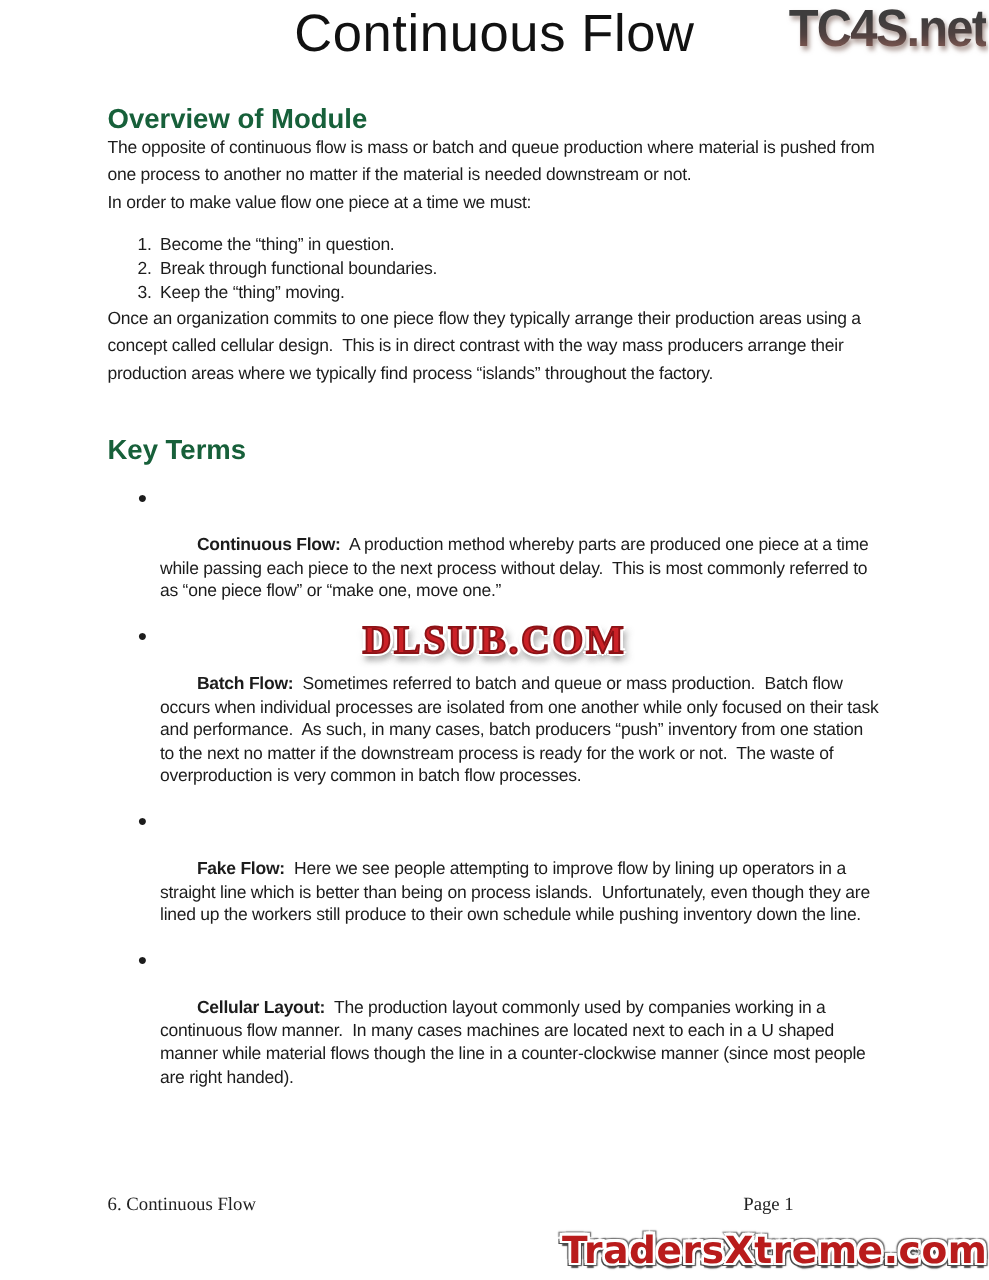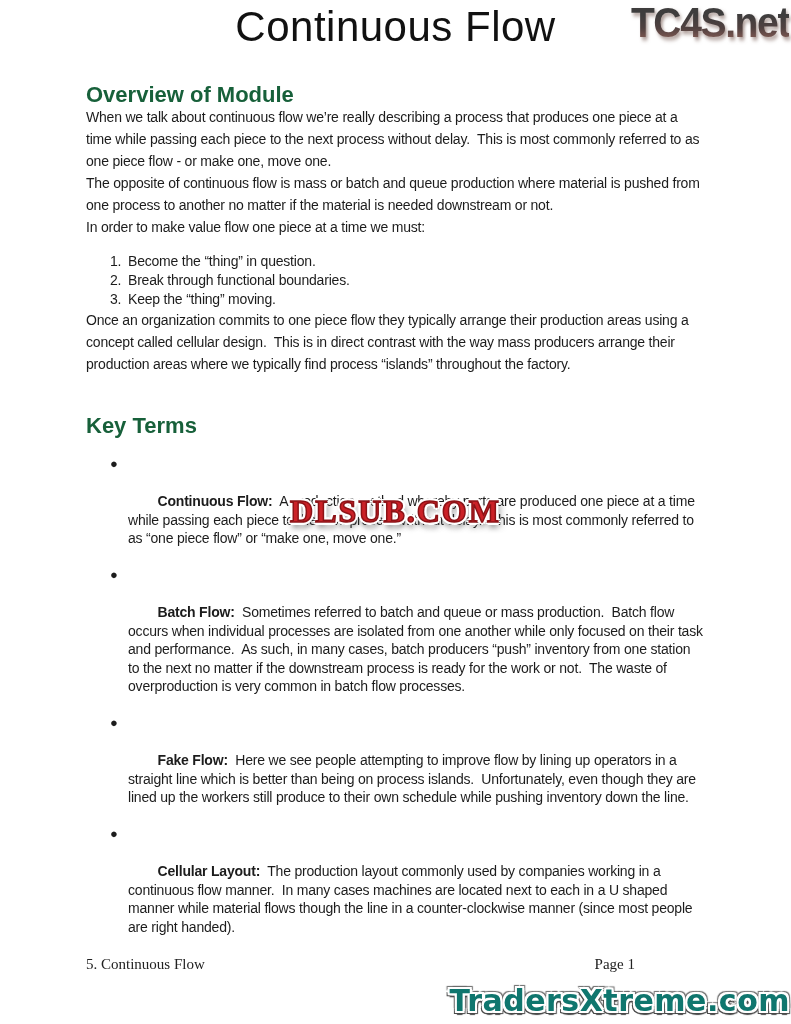--- a/index.html
+++ b/index.html
@@ -79,21 +79,21 @@
     -webkit-text-stroke:1.5px #8c1216;
     text-shadow:
       -3px 0 0 #ffffff, 3px 0 0 #ffffff, 0 -3px 0 #ffffff, 0 3px 0 #ffffff,
       -2px -2px 0 #ffffff, 2px -2px 0 #ffffff, -2px 2px 0 #ffffff, 2px 2px 0 #ffffff,
       0 6px 5px rgba(70,70,70,0.50), 5px 4px 6px rgba(70,70,70,0.40);
   }
   .wm-traders{
     position:absolute;top:983px;right:1px;
     font-family:"DejaVu Sans",sans-serif;
     font-size:30px;font-weight:800;letter-spacing:0.5px;line-height:36px;
-    color:#0f766e;
+    color:#b91c1c;
     text-shadow:
       -2px 0 0 #ffffff, 2px 0 0 #ffffff, 0 -2px 0 #ffffff, 0 2px 0 #ffffff,
       -2px -2px 0 #ffffff, 2px -2px 0 #ffffff, -2px 2px 0 #ffffff, 2px 2px 0 #ffffff,
       -3px 3px 0 #4a4a4a, 3px 3px 1px #4a4a4a, 0 4px 1px #4a4a4a,
       -3px -3px 1px #6a6a6a, 3px -3px 1px #6a6a6a;
   }
 </style>
 </head>
 <body>
 
@@ -101,21 +101,20 @@
 
   <div class="wm-tc4s">TC4S.net</div>
 
   <div class="content">
 
 
     <h1 class="doc-title">Continuous Flow</h1>
 
     <h2 class="green-heading">Overview of Module</h2>
 
-    <p class="body mt18">When we talk about continuous flow we’re really describing a process that produces one piece at a time while passing each piece to the next process without delay.  This is most commonly referred to as one piece flow - or make one, move one.</p>
     <p class="body mt24">The opposite of continuous flow is mass or batch and queue production where material is pushed from one process to another no matter if the material is needed downstream or not.</p>
     <p class="body mt24">In order to make value flow one piece at a time we must:</p>
 
     <ol class="num-list">
       <li>
         <span class="num">1.</span>
         <span>Become the “thing” in question.</span>
       </li>
       <li>
         <span class="num">2.</span>
@@ -146,20 +145,20 @@
       </li>
       <li>
         <span class="bullet">●</span>
         <span class="term">Cellular Layout:</span><span>  The production layout commonly used by companies working in a continuous flow manner.  In many cases machines are located next to each in a U shaped manner while material flows though the line in a counter-clockwise manner (since most people are right handed).</span>
       </li>
     </ul>
 
   </div>
 
   <div class="footer">
-    <span class="left">5. Continuous Flow</span>
+    <span class="left">6. Continuous Flow</span>
     <span class="right">Page 1</span>
   </div>
 
   <div class="wm-dlsub">DLSUB.COM</div>
   <div class="wm-traders">TradersXtreme.com</div>
 
 </div>
 
 </body></html>

